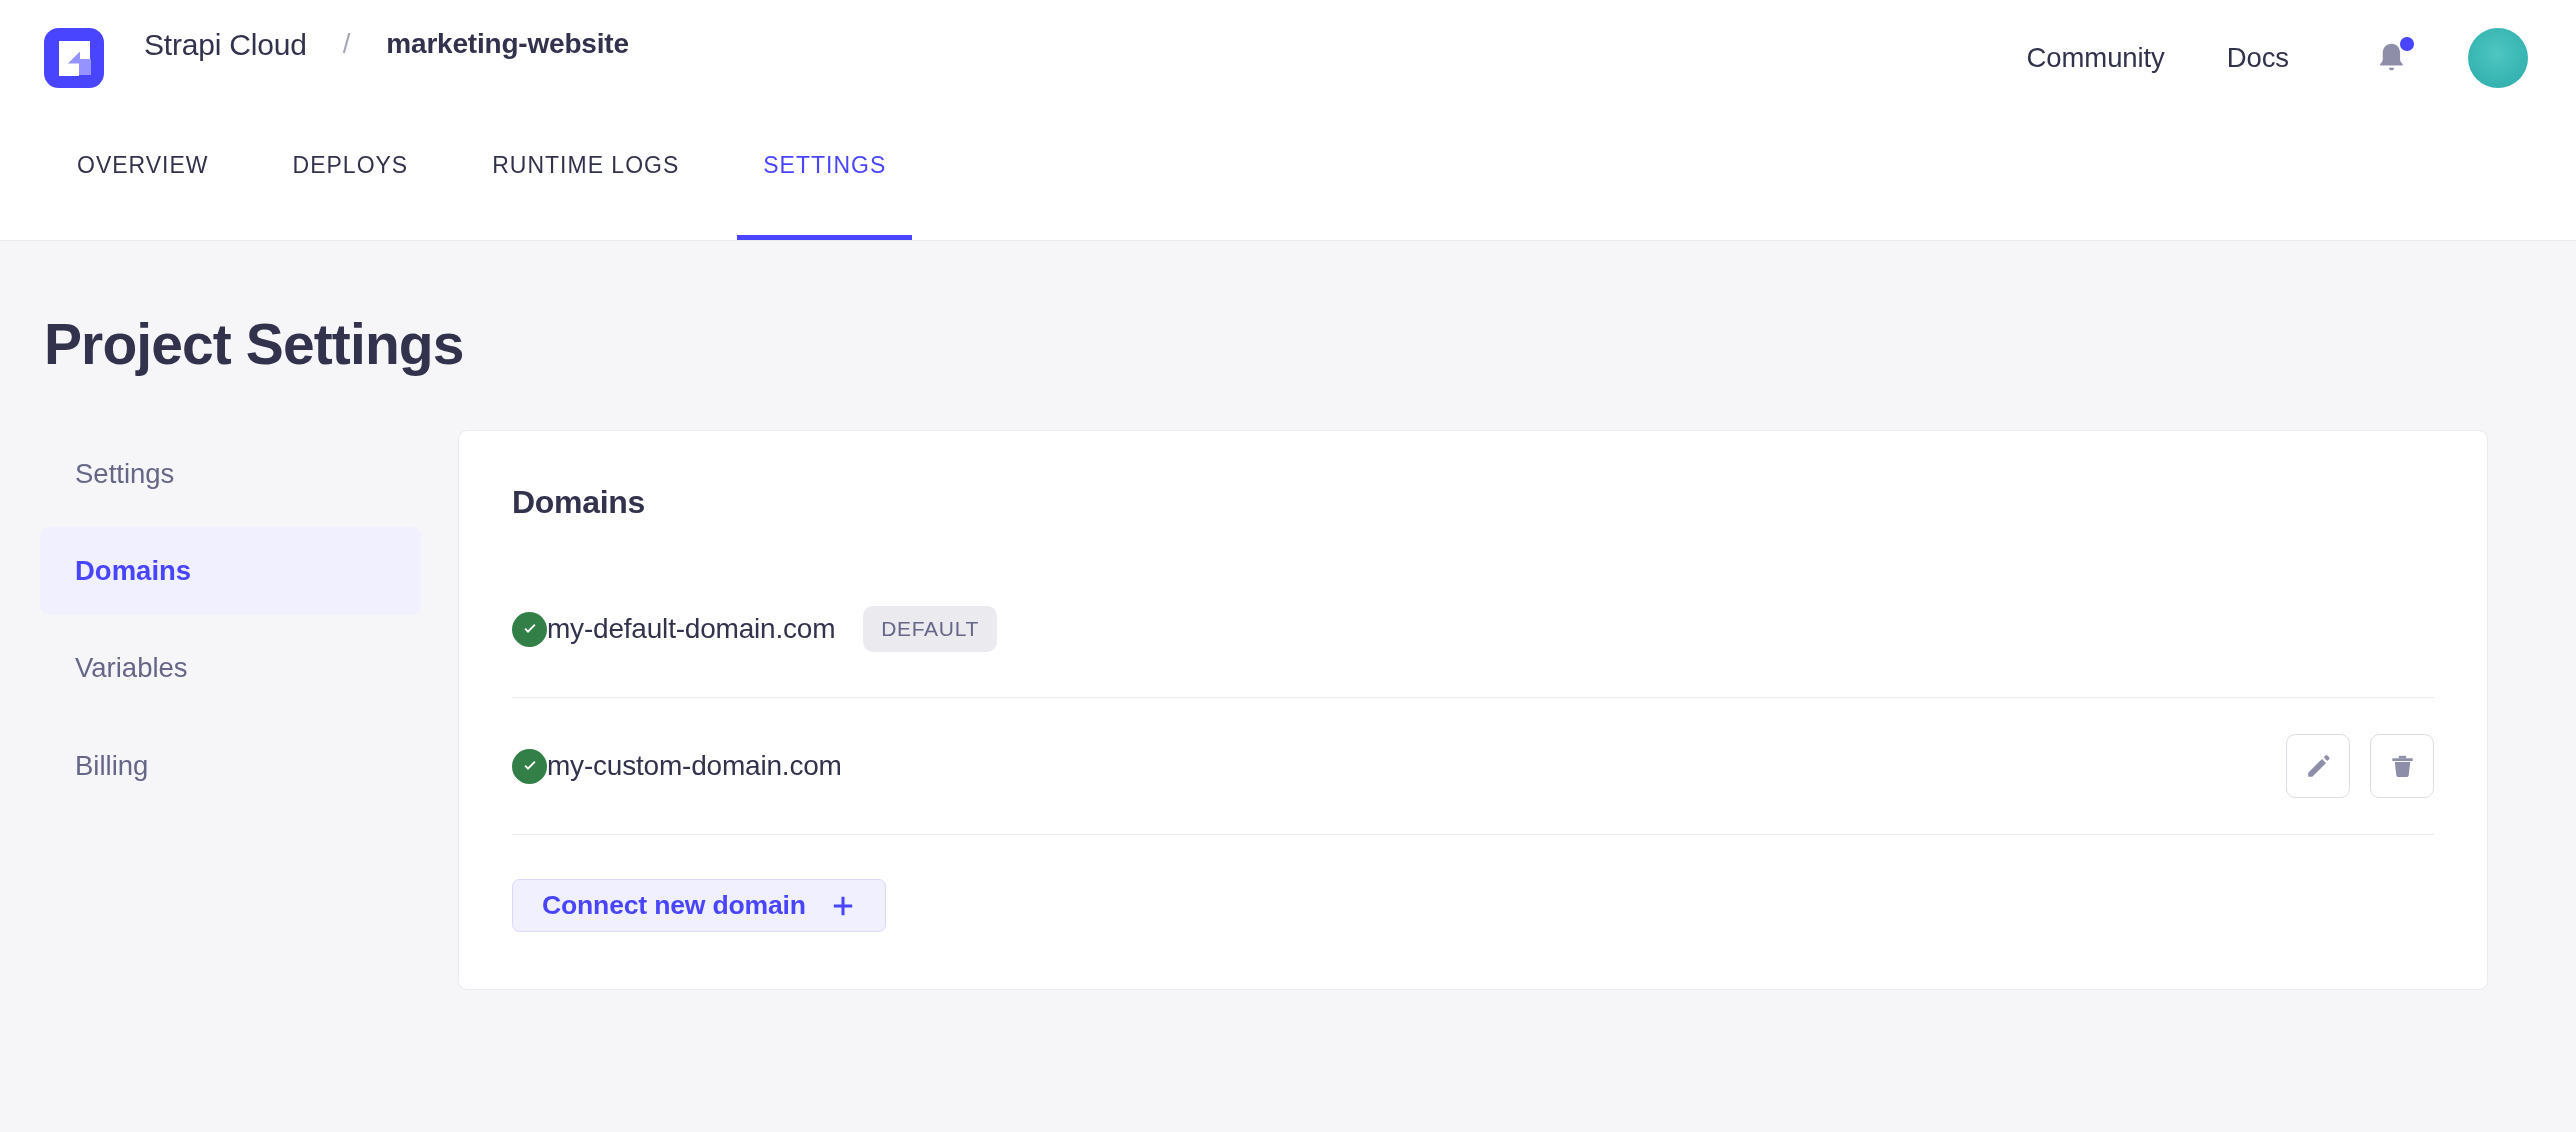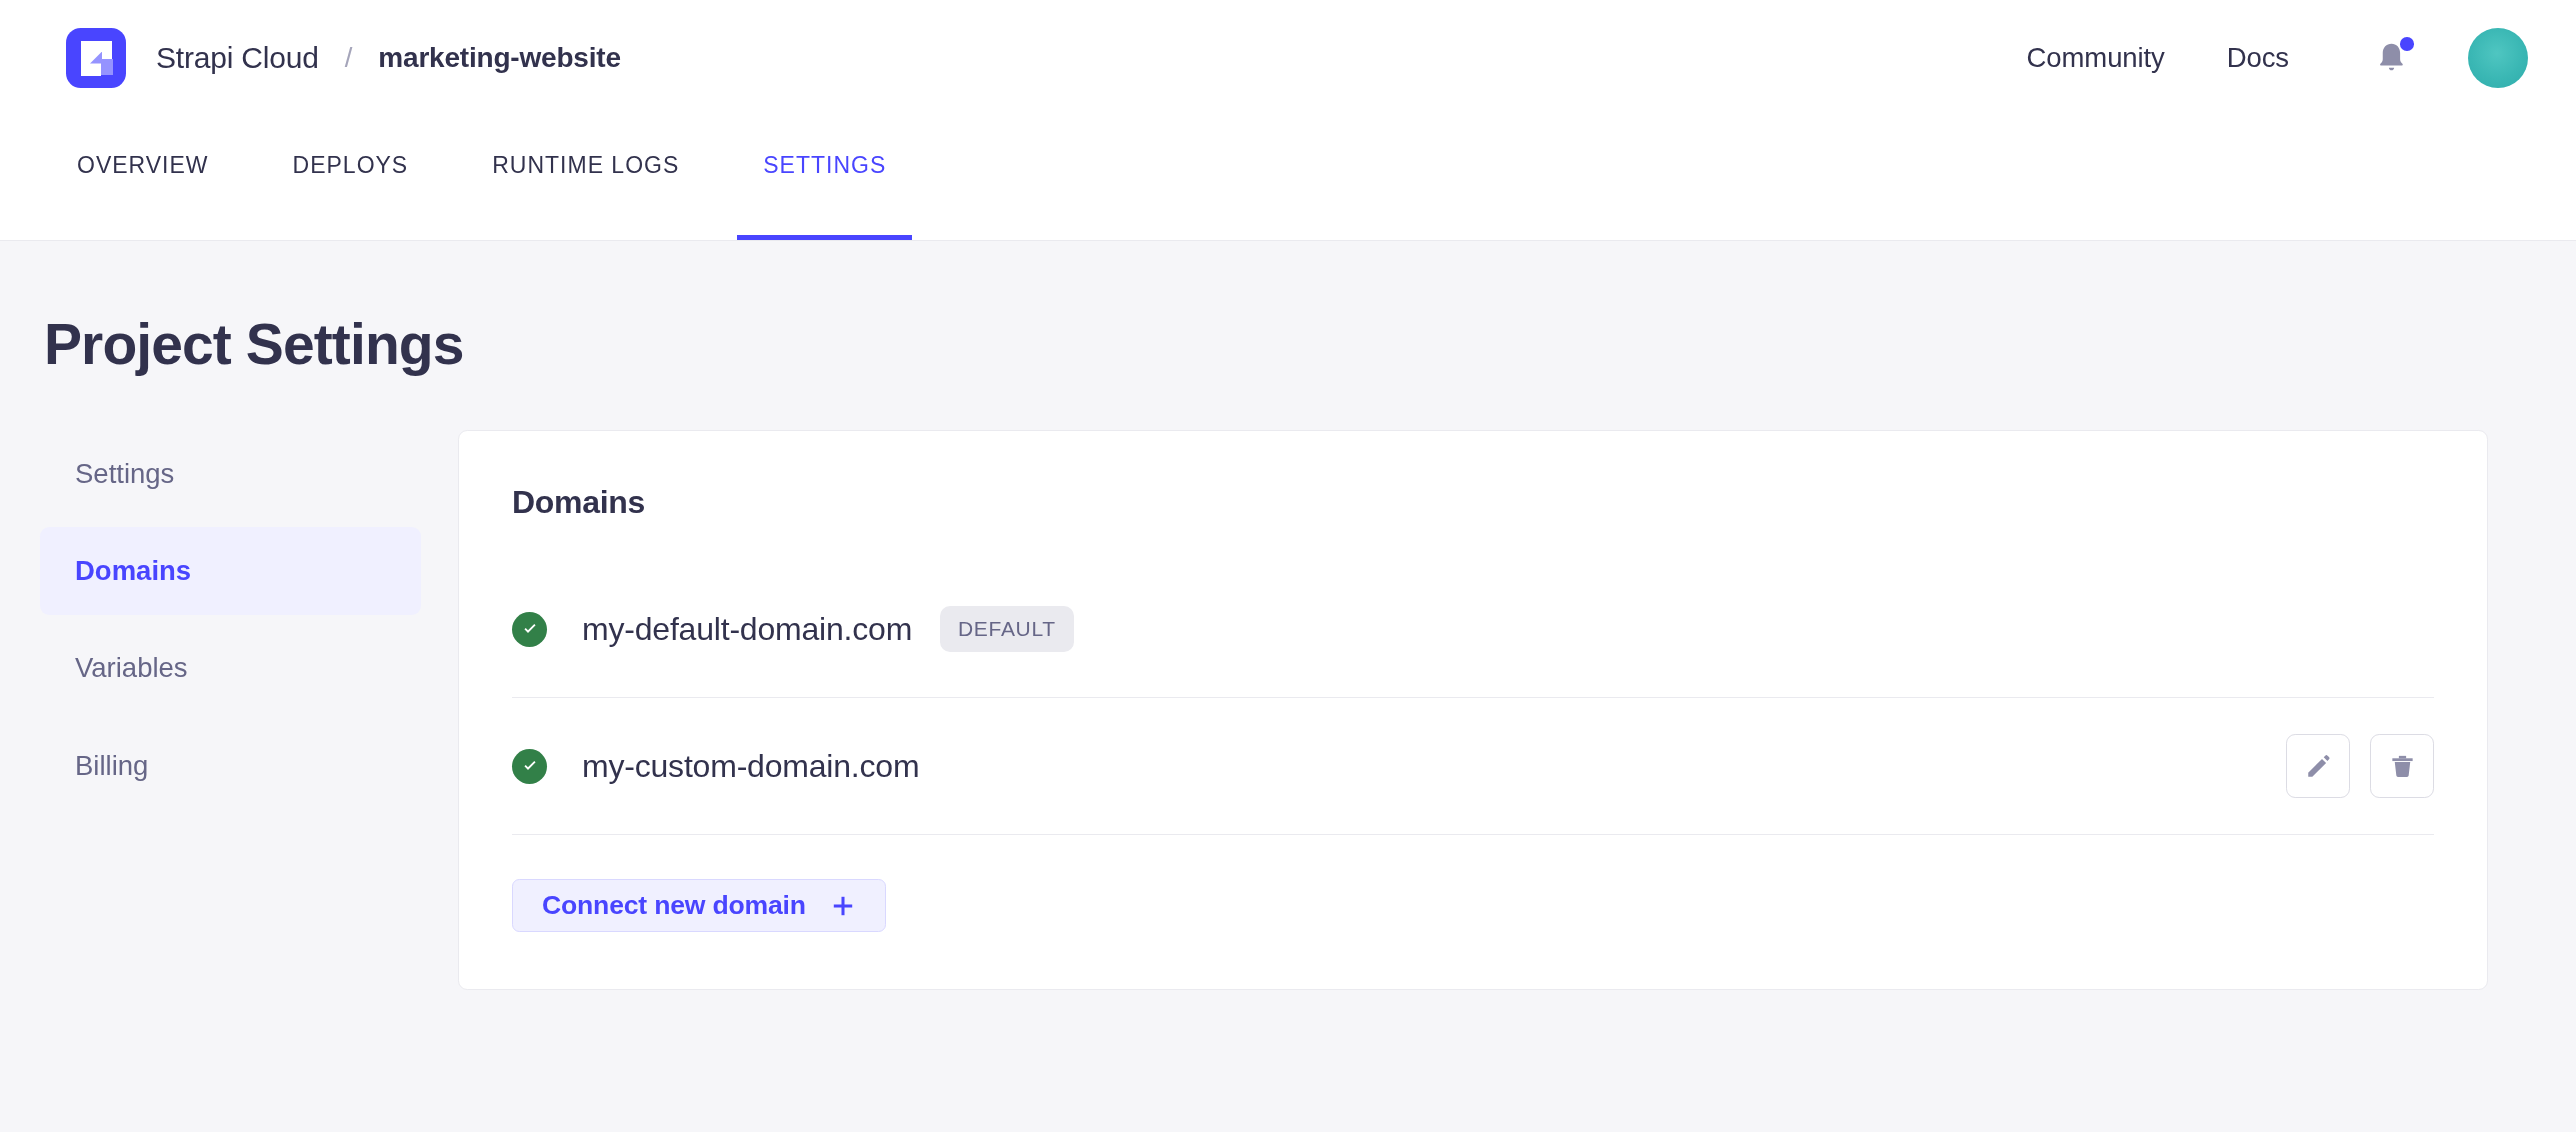--- a/index.html
+++ b/index.html
@@ -26,23 +26,22 @@
     height: 115px;
     background: #FFFFFF;
     display: flex;
     align-items: center;
     padding: 0 48px 0 44px;
     position: relative;
   }
 
   .brand {
     display: flex;
-    align-items: center;
-    gap: 6px;
-    margin-left: 22px;
+    align-items: flex-start;
+    gap: 16px;
   }
 
   .logo-tile {
     width: 60px;
     height: 60px;
     border-radius: 14.7px;
     background: #4945FF;
     position: relative;
     overflow: hidden;
     flex: none;
@@ -237,23 +236,22 @@
     border-radius: 50%;
     background: #328048;
     flex: none;
     display: flex;
     align-items: center;
     justify-content: center;
   }
   .check-icon svg { display: block; }
 
   .domain-name {
-    font-size: 32px;
-    color: #32324D;
-    margin-left: 35px;
+    font-size: 28px;
+    color: #32324D;
     letter-spacing: -0.2px;
   }
 
   .badge {
     margin-left: 27.5px;
     background: #EAEAEF;
     color: #666687;
     font-size: 21px;
     letter-spacing: 0.7px;
     padding: 11px 18.3px;

